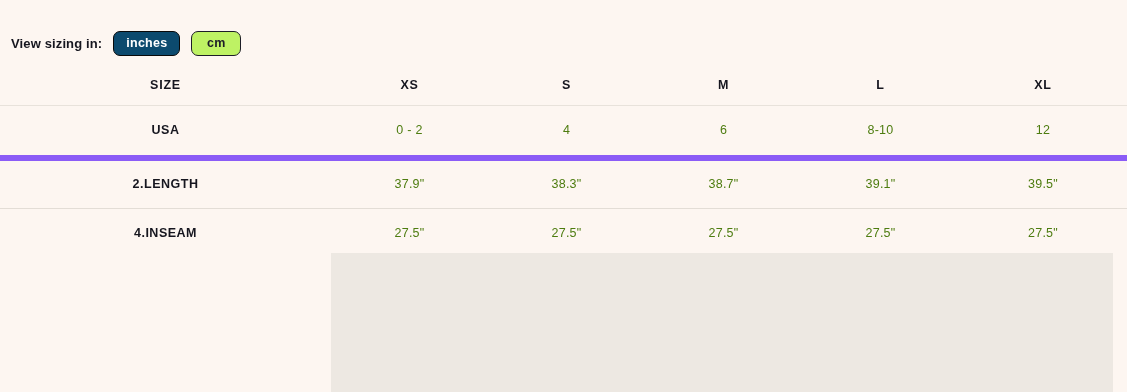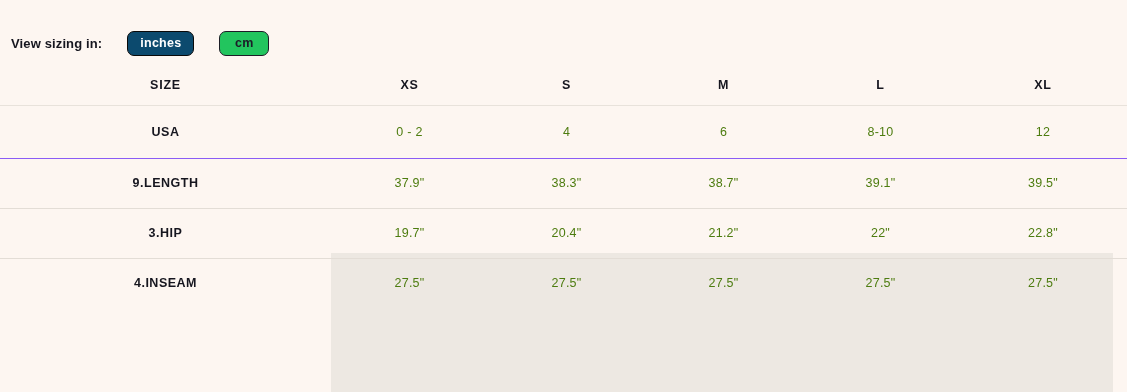--- a/index.html
+++ b/index.html
@@ -14,21 +14,21 @@
     background: #FDF6F1;
     font-family: "Liberation Sans", sans-serif;
     color: #1c1c28;
     position: relative;
   }
 
   
   .unit-bar {
     display: flex;
     align-items: center;
-    gap: 25px;
+    gap: 11px;
     padding: 21px 0 0 11px;
     height: 65px;
   }
 
   .unit-label {
     font-size: 13px;
     font-weight: bold;
     letter-spacing: 0.01em;
     color: #16161f;
     white-space: nowrap;
@@ -51,21 +51,21 @@
   }
 
   .unit-btn.active {
     background: #0c4a6e;
     color: #ffffff;
     border: 1px solid #090909;
     min-width: 66px;
   }
 
   .unit-btn.inactive {
-    background: #22c55e;
+    background: #bef264;
     color: #1c1c28;
     border: 1px solid #1d1d27;
     min-width: 50px;
   }
 
   
   .chart-wrap {
     position: relative;
     width: 998px;
   }
@@ -122,21 +122,21 @@
     color: #16161f;
   }
 
   td.val {
     font-size: 12.5px;
     font-weight: normal;
     color: #4d7c0f;
     letter-spacing: 0.02em;
   }
 
-  tr.usa-row { border-bottom: 1px solid #8b5cf6; }
+  tr.usa-row { border-bottom: 6px solid #8b5cf6; }
   tr.m-row   { border-bottom: 1px solid #E3DDD6; }
   tr.m-row:last-child { border-bottom: none; }
 </style>
 </head>
 <body>
 
 <div class="unit-bar">
   <span class="unit-label">View sizing in:</span>
   <button class="unit-btn active">inches</button>
   <button class="unit-btn inactive">cm</button>
@@ -168,37 +168,29 @@
       <tr class="usa-row">
         <td class="row-label">USA</td>
         <td class="val">0 - 2</td>
         <td class="val">4</td>
         <td class="val">6</td>
         <td class="val">8-10</td>
         <td class="val">12</td>
       </tr>
 
       <tr class="m-row">
-        <td class="row-label">9.LENGTH</td>
+        <td class="row-label">2.LENGTH</td>
         <td class="val">37.9"</td>
         <td class="val">38.3"</td>
         <td class="val">38.7"</td>
         <td class="val">39.1"</td>
         <td class="val">39.5"</td>
       </tr>
 
 
-      <tr class="m-row">
-        <td class="row-label">3.HIP</td>
-        <td class="val">19.7"</td>
-        <td class="val">20.4"</td>
-        <td class="val">21.2"</td>
-        <td class="val">22"</td>
-        <td class="val">22.8"</td>
-      </tr>
 
       <tr class="m-row">
         <td class="row-label">4.INSEAM</td>
         <td class="val">27.5"</td>
         <td class="val">27.5"</td>
         <td class="val">27.5"</td>
         <td class="val">27.5"</td>
         <td class="val">27.5"</td>
       </tr>
     </tbody>

